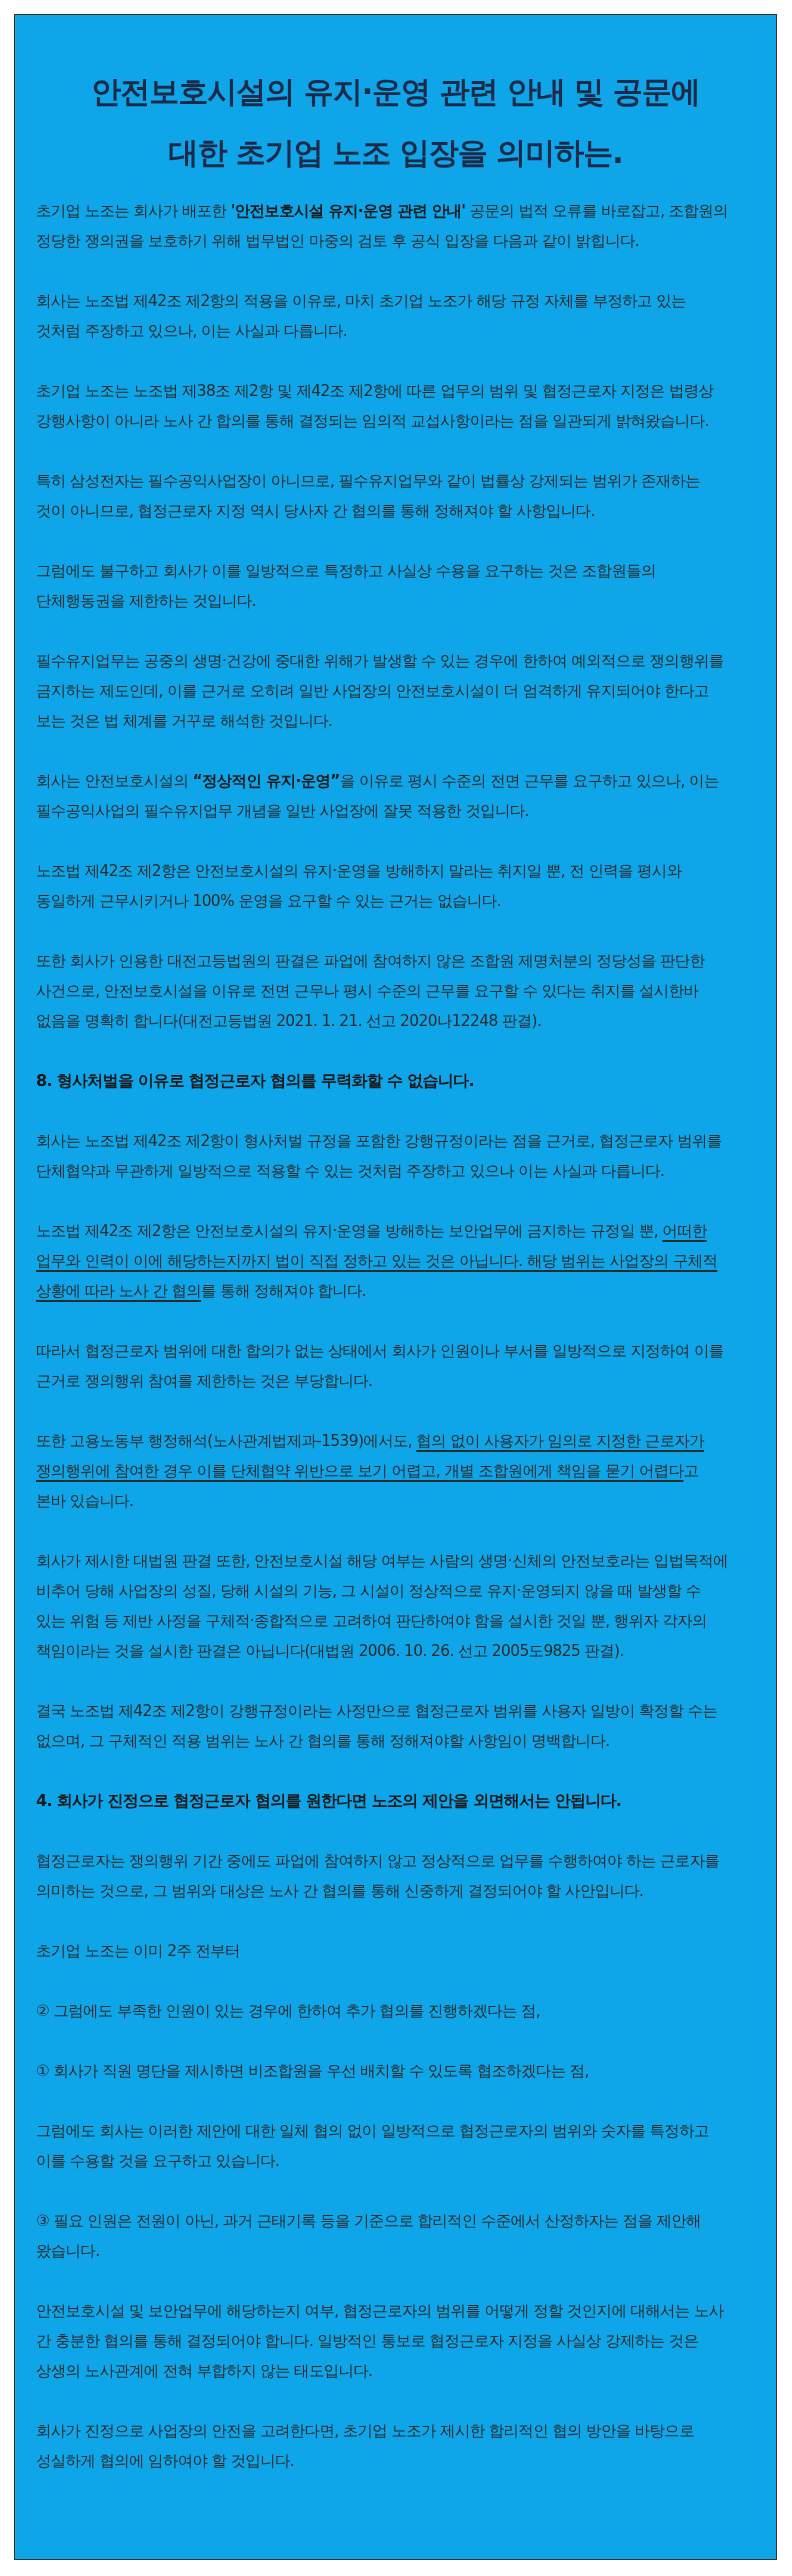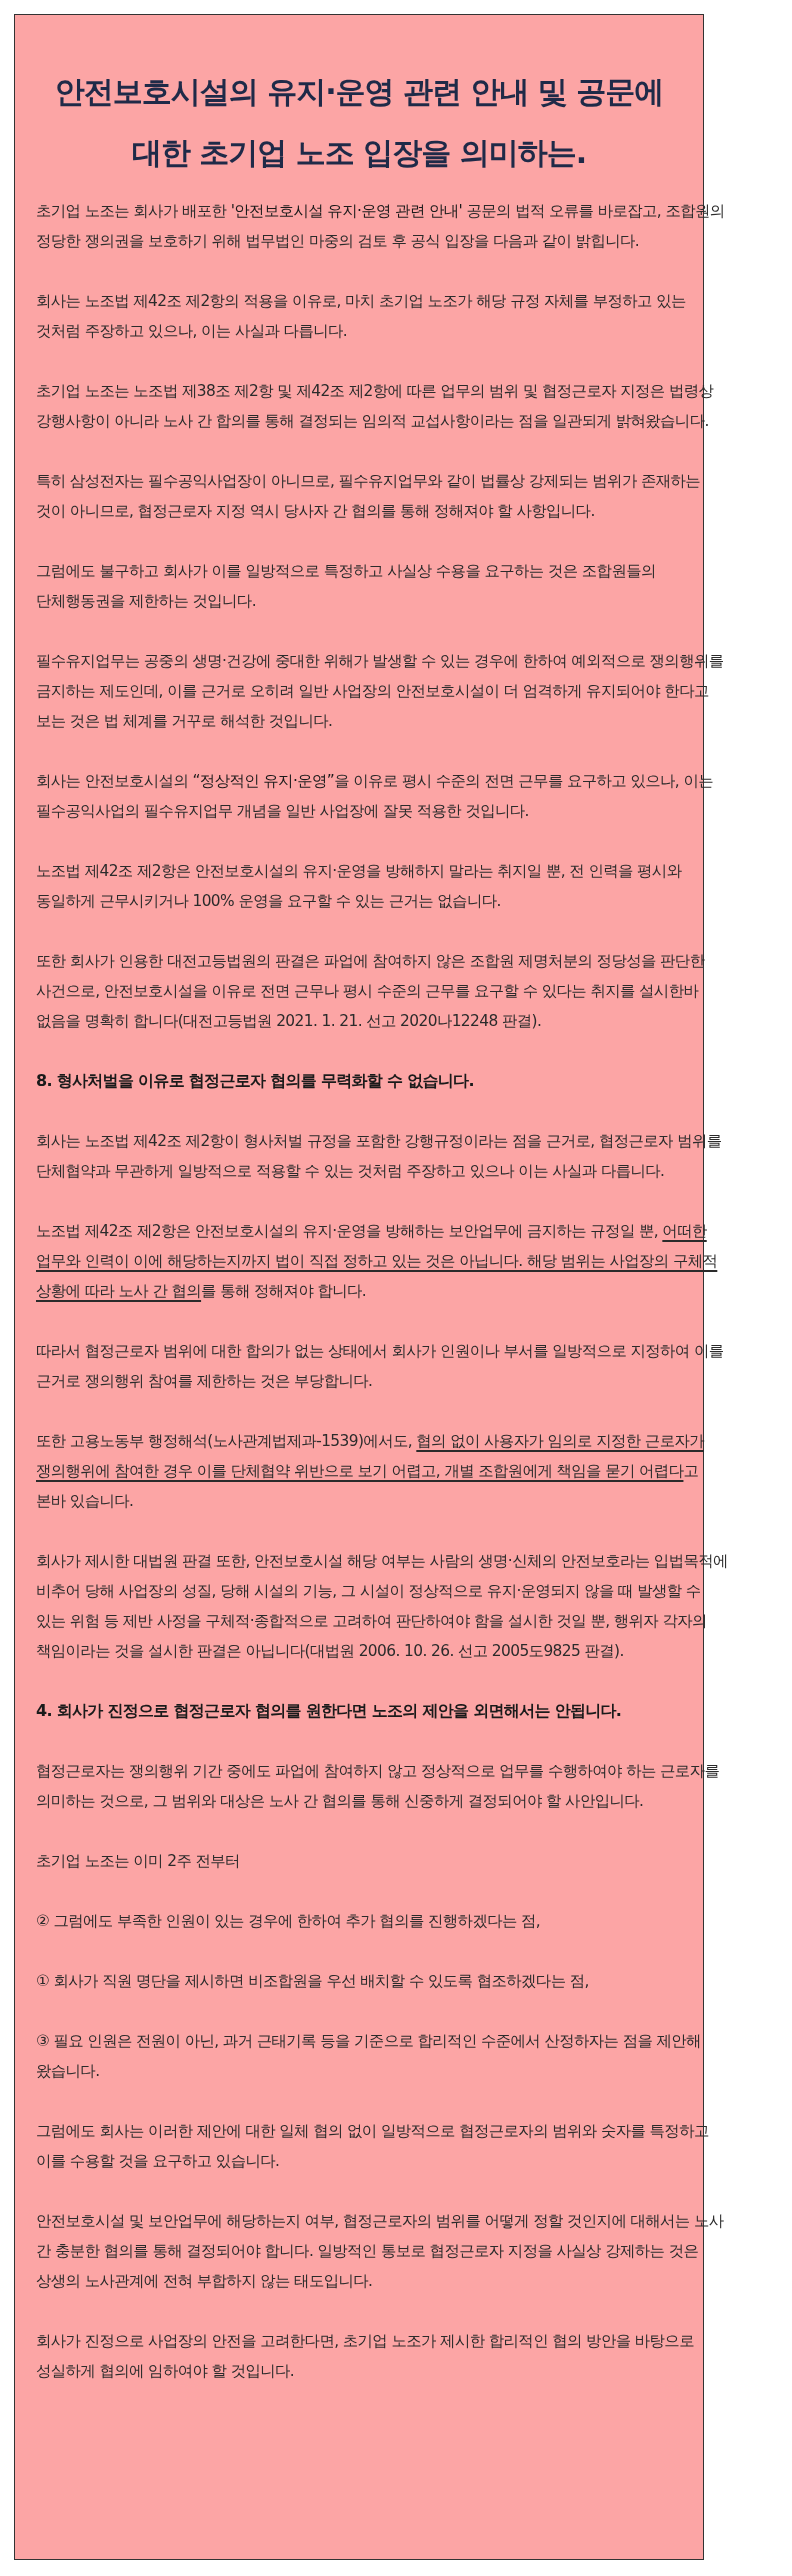--- a/index.html
+++ b/index.html
@@ -1,25 +1,25 @@
 <!DOCTYPE html>
 <html><head>
 <meta charset="utf-8">
 <style>
   html, body { margin: 0; padding: 0; background: #ffffff; }
   body { width: 793px; height: 2576px; position: relative; overflow: hidden;
          font-family: "DejaVu Sans", "Liberation Sans", sans-serif; color: #2b2b2b; }
-  .frame { position: absolute; left: 14px; top: 14px; width: 690px; height: 2546px;
-           border: 1.5px solid #333333; box-sizing: border-box; background: #fca5a5; }
+  .frame { position: absolute; left: 14px; top: 14px; width: 763px; height: 2546px;
+           border: 1.5px solid #333333; box-sizing: border-box; background: #0ea5e9; }
   .title { margin: 46px 0 0 0; text-align: center; color: #1f2a48; font-weight: bold;
            font-size: 30px; line-height: 61px; letter-spacing: -1px; }
   .content { position: absolute; left: 36px; top: 196px; width: 692px; }
   p { margin: 0 0 30px 0; font-size: 15.4px; line-height: 30px; letter-spacing: -0.6px; word-break: keep-all; }
   h2 { margin: 0 0 30px 0; font-size: 16px; line-height: 30px; font-weight: bold; color: #1a1a1a; letter-spacing: -0.7px; }
-  .b { font-weight: normal; color: #1a1a1a; }
+  .b { font-weight: bold; color: #1a1a1a; }
   .u { text-decoration: underline; text-underline-offset: 4px; text-decoration-thickness: 1.5px; }
 </style>
 </head>
 <body>
 
 <div class="frame">
   <div class="title">
     <div>안전보호시설의 유지·운영 관련 안내 및 공문에</div>
     <div>대한 초기업 노조 입장을 의미하는.</div>
   </div>
@@ -37,24 +37,25 @@
   <p><span>회사는 안전보호시설의 </span><span class="b">“정상적인 유지·운영”</span><span>을 이유로 평시 수준의 전면 근무를 요구하고 있으나, 이는 필수공익사업의 필수유지업무 개념을 일반 사업장에 잘못 적용한 것입니다.</span></p>
   <p>노조법 제42조 제2항은 안전보호시설의 유지·운영을 방해하지 말라는 취지일 뿐, 전 인력을 평시와 동일하게 근무시키거나 100% 운영을 요구할 수 있는 근거는 없습니다.</p>
   <p>또한 회사가 인용한 대전고등법원의 판결은 파업에 참여하지 않은 조합원 제명처분의 정당성을 판단한 사건으로, 안전보호시설을 이유로 전면 근무나 평시 수준의 근무를 요구할 수 있다는 취지를 설시한바 없음을 명확히 합니다(대전고등법원 2021. 1. 21. 선고 2020나12248 판결).</p>
 
   <h2>8. 형사처벌을 이유로 협정근로자 협의를 무력화할 수 없습니다.</h2>
   <p>회사는 노조법 제42조 제2항이 형사처벌 규정을 포함한 강행규정이라는 점을 근거로, 협정근로자 범위를 단체협약과 무관하게 일방적으로 적용할 수 있는 것처럼 주장하고 있으나 이는 사실과 다릅니다.</p>
   <p><span>노조법 제42조 제2항은 안전보호시설의 유지·운영을 방해하는 보안업무에 금지하는 규정일 뿐, </span><span class="u">어떠한 업무와 인력이 이에 해당하는지까지 법이 직접 정하고 있는 것은 아닙니다. 해당 범위는 사업장의 구체적 상황에 따라 노사 간 협의</span><span>를 통해 정해져야 합니다.</span></p>
   <p>따라서 협정근로자 범위에 대한 합의가 없는 상태에서 회사가 인원이나 부서를 일방적으로 지정하여 이를 근거로 쟁의행위 참여를 제한하는 것은 부당합니다.</p>
   <p><span>또한 고용노동부 행정해석(노사관계법제과-1539)에서도, </span><span class="u">협의 없이 사용자가 임의로 지정한 근로자가 쟁의행위에 참여한 경우 이를 단체협약 위반으로 보기 어렵고, 개별 조합원에게 책임을 묻기 어렵다</span><span>고 본바 있습니다.</span></p>
   <p>회사가 제시한 대법원 판결 또한, 안전보호시설 해당 여부는 사람의 생명·신체의 안전보호라는 입법목적에 비추어 당해 사업장의 성질, 당해 시설의 기능, 그 시설이 정상적으로 유지·운영되지 않을 때 발생할 수 있는 위험 등 제반 사정을 구체적·종합적으로 고려하여 판단하여야 함을 설시한 것일 뿐, 행위자 각자의 책임이라는 것을 설시한 판결은 아닙니다(대법원 2006. 10. 26. 선고 2005도9825 판결).</p>
+  <p>결국 노조법 제42조 제2항이 강행규정이라는 사정만으로 협정근로자 범위를 사용자 일방이 확정할 수는 없으며, 그 구체적인 적용 범위는 노사 간 협의를 통해 정해져야할 사항임이 명백합니다.</p>
 
   <h2>4. 회사가 진정으로 협정근로자 협의를 원한다면 노조의 제안을 외면해서는 안됩니다.</h2>
   <p>협정근로자는 쟁의행위 기간 중에도 파업에 참여하지 않고 정상적으로 업무를 수행하여야 하는 근로자를 의미하는 것으로, 그 범위와 대상은 노사 간 협의를 통해 신중하게 결정되어야 할 사안입니다.</p>
   <p>초기업 노조는 이미 2주 전부터</p>
   <p>② 그럼에도 부족한 인원이 있는 경우에 한하여 추가 협의를 진행하겠다는 점,</p>
   <p>① 회사가 직원 명단을 제시하면 비조합원을 우선 배치할 수 있도록 협조하겠다는 점,</p>
+  <p>그럼에도 회사는 이러한 제안에 대한 일체 협의 없이 일방적으로 협정근로자의 범위와 숫자를 특정하고 이를 수용할 것을 요구하고 있습니다.</p>
   <p>③ 필요 인원은 전원이 아닌, 과거 근태기록 등을 기준으로 합리적인 수준에서 산정하자는 점을 제안해 왔습니다.</p>
-  <p>그럼에도 회사는 이러한 제안에 대한 일체 협의 없이 일방적으로 협정근로자의 범위와 숫자를 특정하고 이를 수용할 것을 요구하고 있습니다.</p>
   <p>안전보호시설 및 보안업무에 해당하는지 여부, 협정근로자의 범위를 어떻게 정할 것인지에 대해서는 노사 간 충분한 협의를 통해 결정되어야 합니다. 일방적인 통보로 협정근로자 지정을 사실상 강제하는 것은 상생의 노사관계에 전혀 부합하지 않는 태도입니다.</p>
   <p>회사가 진정으로 사업장의 안전을 고려한다면, 초기업 노조가 제시한 합리적인 협의 방안을 바탕으로 성실하게 협의에 임하여야 할 것입니다.</p>
 </div>
 
 
 </body></html>

